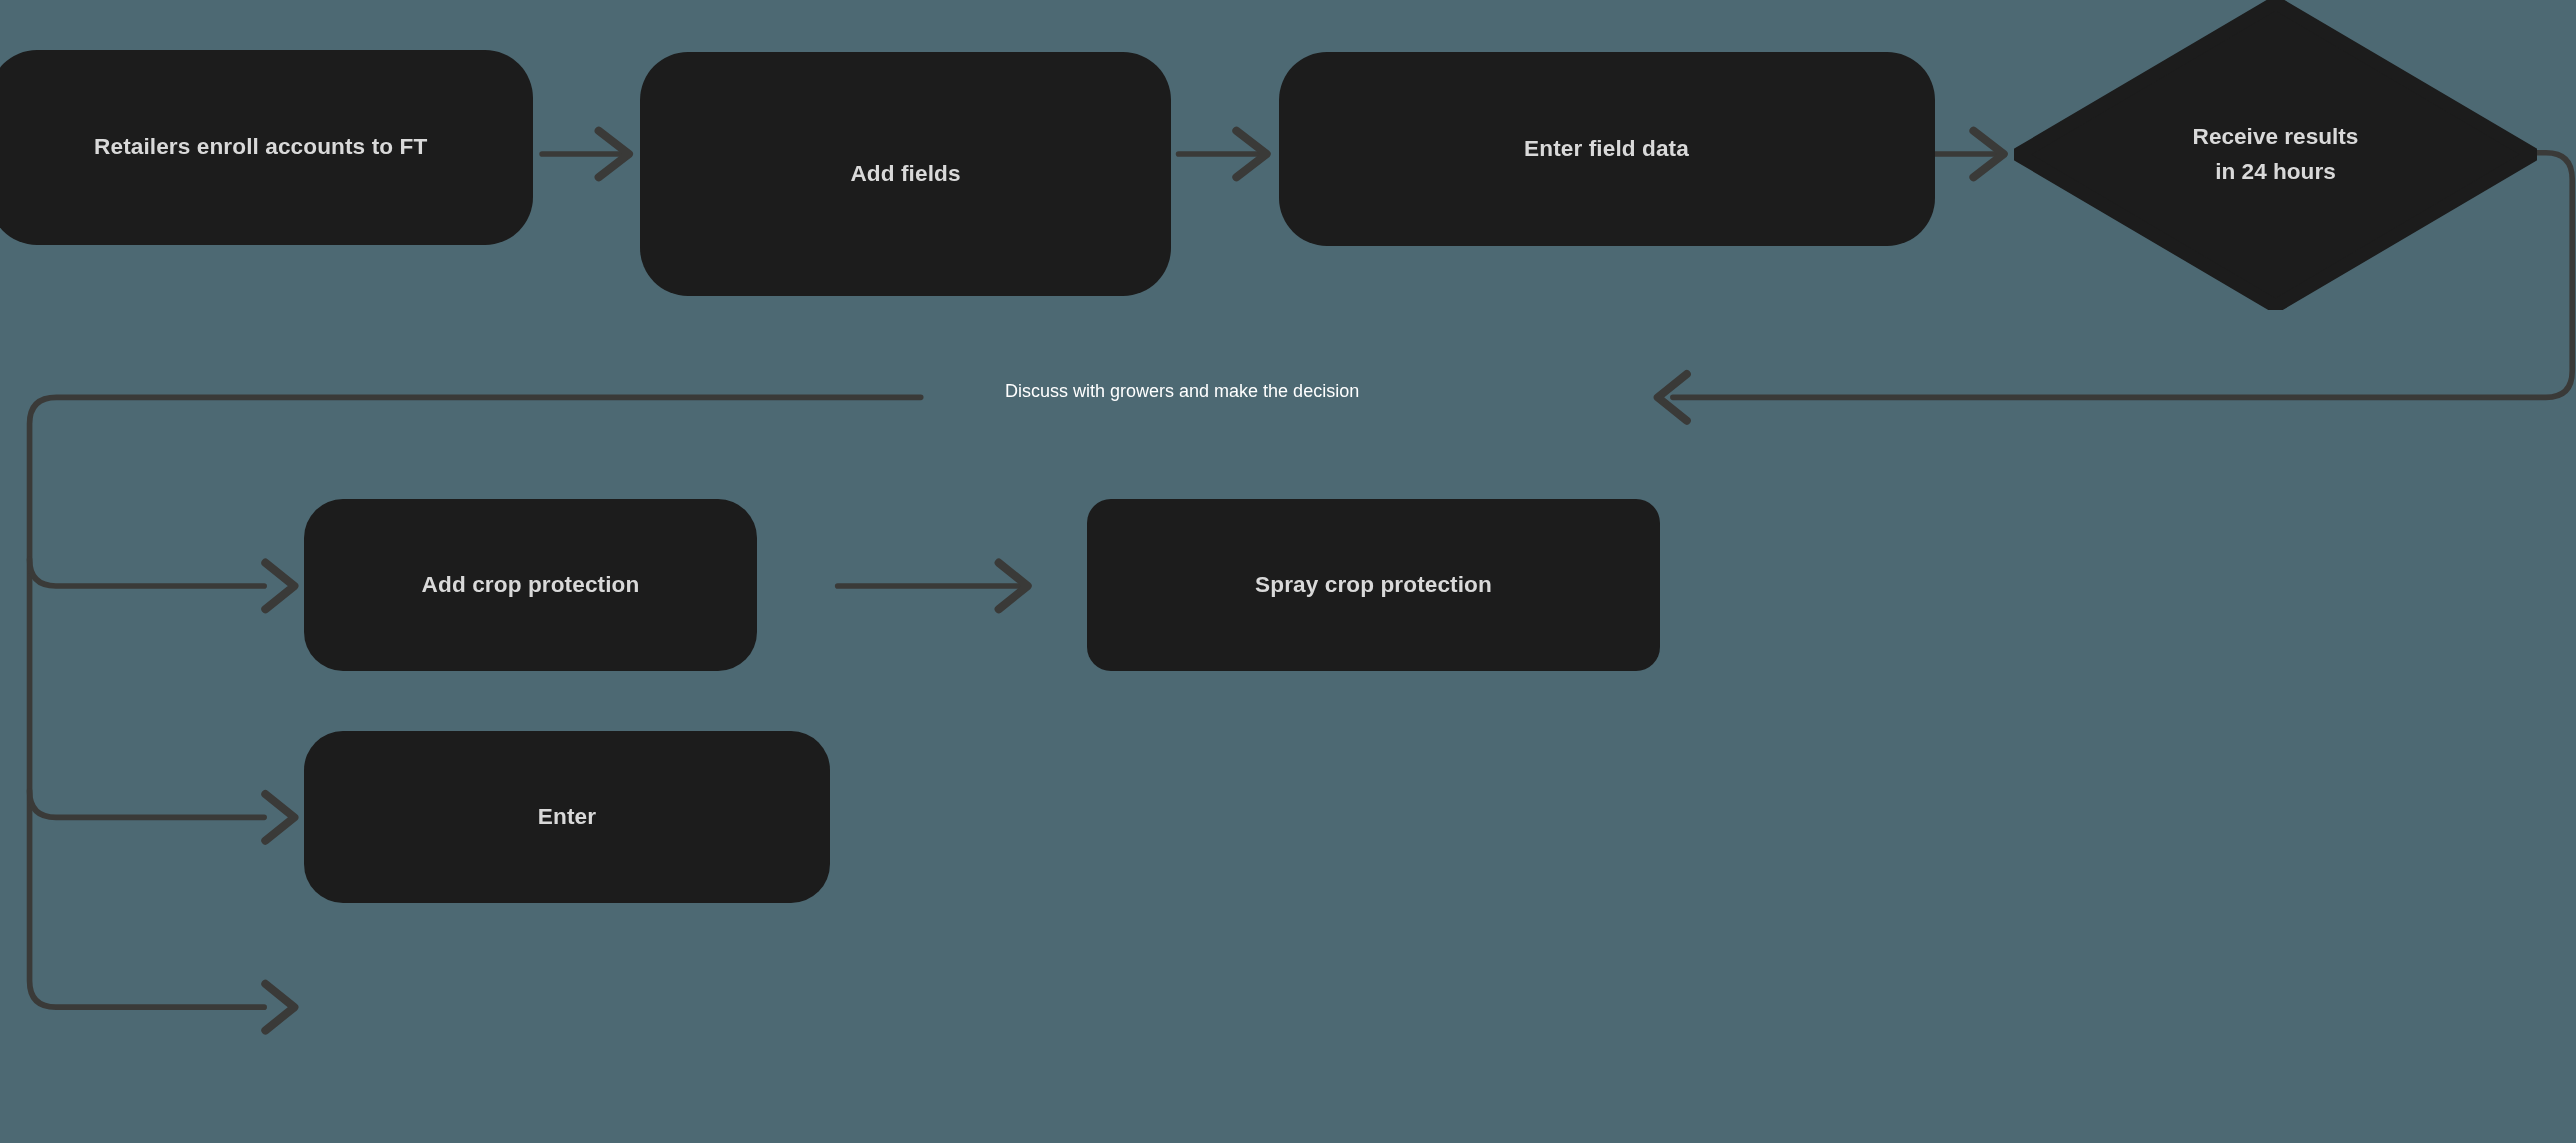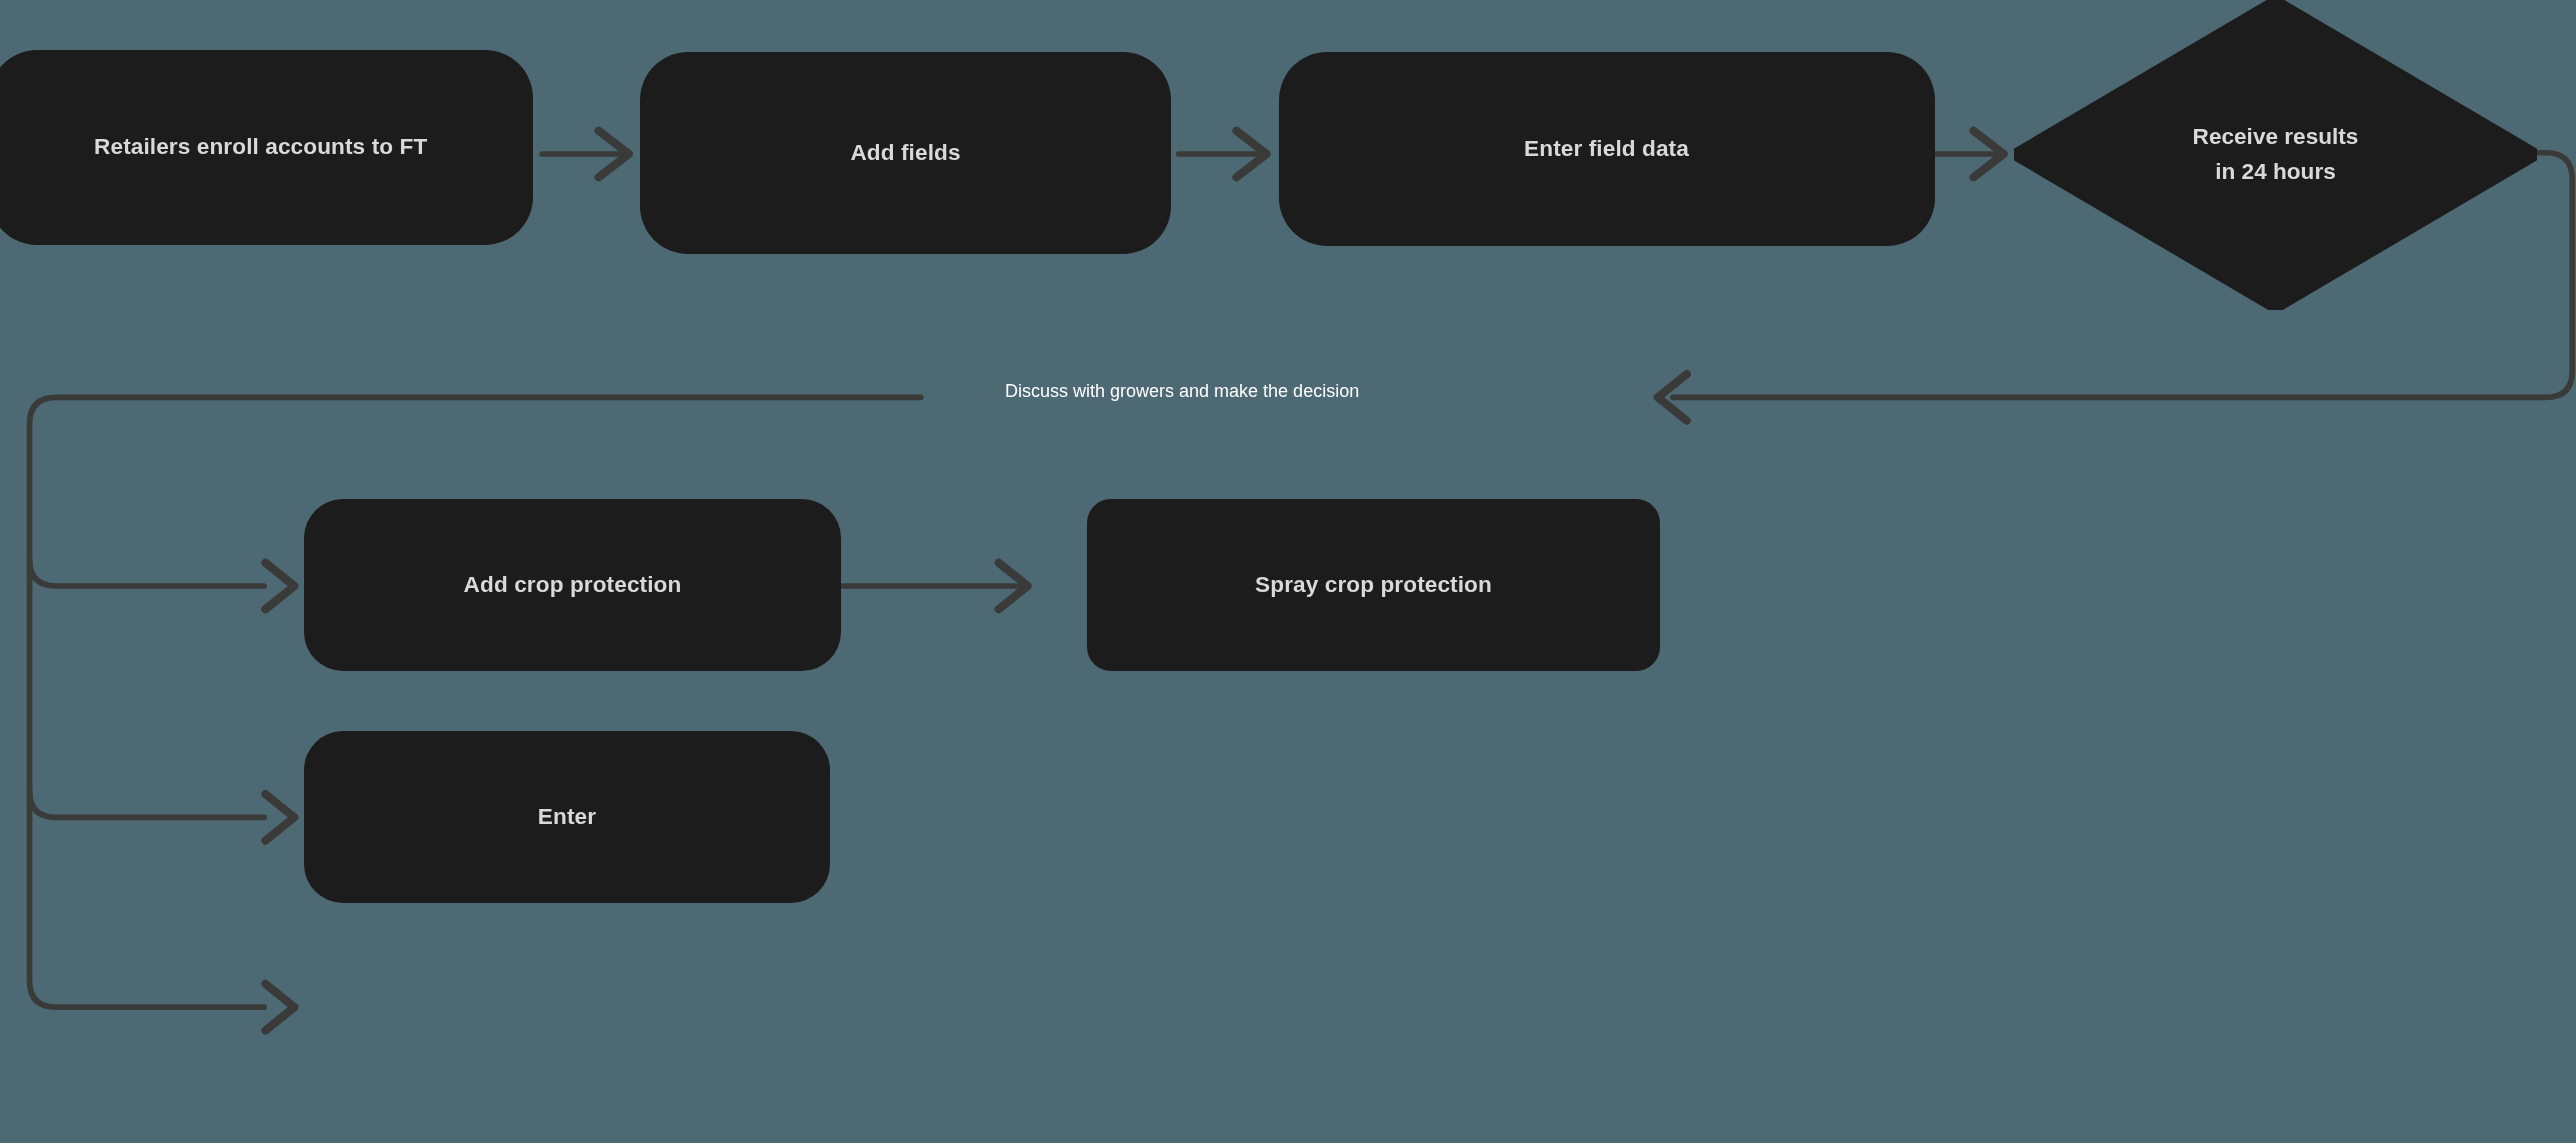--- a/index.html
+++ b/index.html
@@ -124,39 +124,39 @@
     <path class="head" d="M 422 1263 L 468 1300 L 422 1337"></path>
 
     <path class="wire" d="M 1332 932 L 1620 932"></path>
     <path class="head" d="M 1588 895 L 1634 932 L 1588 969"></path>
   </svg>
 
   <div class="node" style="left:-11.3px; top:50px; width:544px; height:195px;">
     <span class="node-label">Retailers enroll accounts to FT</span>
   </div>
 
-  <div class="node" style="left:640px; top:52px; width:531px; height:202px;">
+  <div class="node" style="left:640px; top:52px; width:531px; height:244px;">
     <span class="node-label">Add fields</span>
   </div>
 
   <div class="node" style="left:1279px; top:52px; width:656px; height:194px;padding-left:18px;">
     <span class="node-label">Enter field data</span>
   </div>
 
   <div class="diamond-wrap" style="left:2014px; top:-1.3px; width:523px; height:311px;">
     <svg class="diamond-shape" viewBox="0 0 832 494" preserveAspectRatio="none">
       <path d="M 416 6 L 826 247 L 416 488 L 6 247 Z" fill="#1c1c1c" stroke="#1c1c1c" stroke-width="22" stroke-linejoin="round"></path>
     </svg>
     <div class="diamond-label">Receive results
 in 24 hours</div>
   </div>
 
   <div class="edge-text" style="left:1005px; top:382px;">Discuss with growers and make the decision</div>
 
-  <div class="node" style="left:304px; top:499px; width:537px; height:172px; border-radius:39px;">
+  <div class="node" style="left:304px; top:499px; width:453px; height:172px; border-radius:39px;">
     <span class="node-label">Add crop protection</span>
   </div>
 
   <div class="node" style="left:1046px; top:499px; width:573px; height:172px; border-radius:24px;margin-left:41px;">
     <span class="node-label">Spray crop protection</span>
   </div>
 
   <div class="node" style="left:304px; top:731px; width:526px; height:172px; border-radius:39px;">
     <span class="node-label">Enter</span>
   </div>

